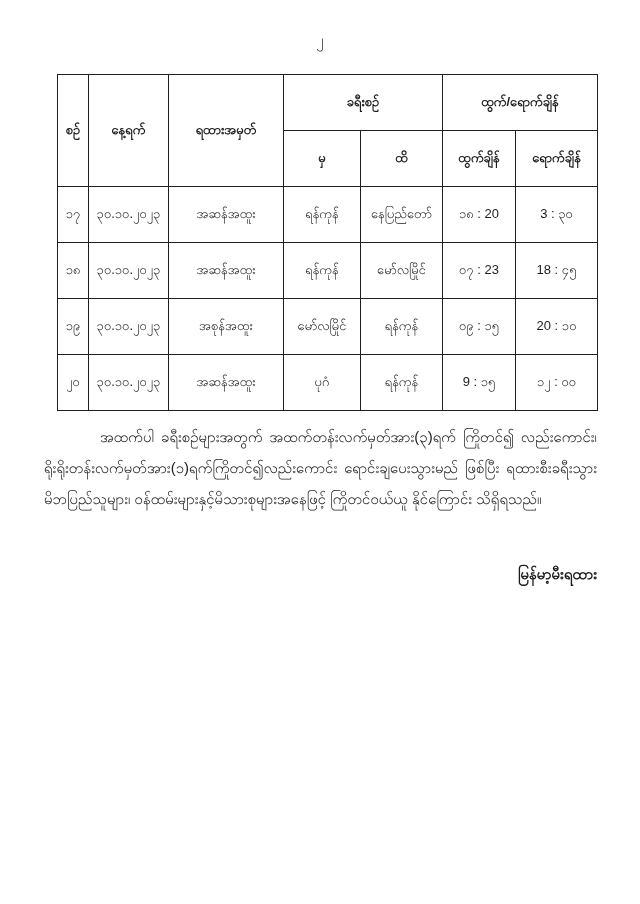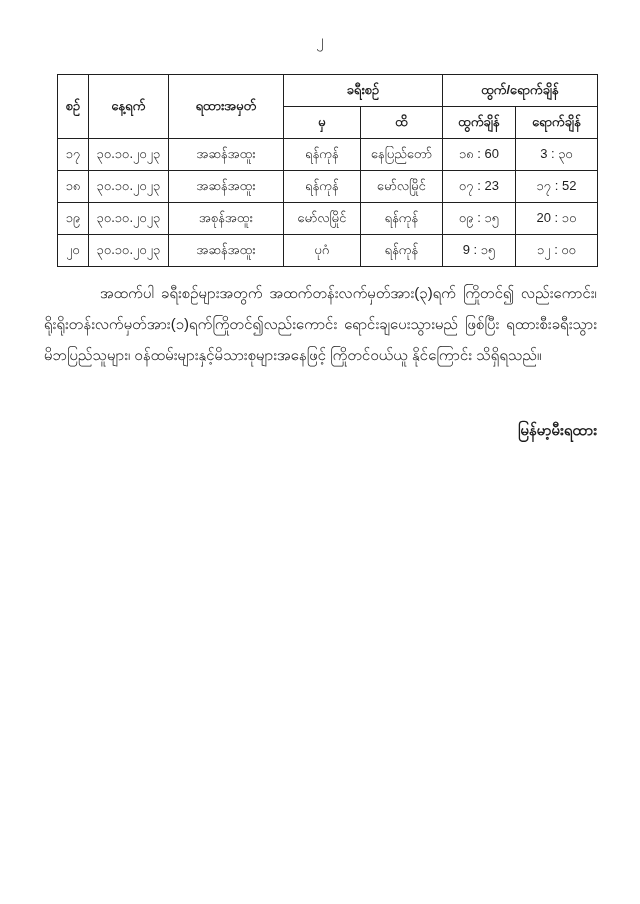--- a/index.html
+++ b/index.html
@@ -23,21 +23,21 @@
     margin: 22px 0 0 57px;
     width: 540px;
     table-layout: fixed;
   }
   table.schedule th,
   table.schedule td {
     border: 1.5px solid #1f1f1f;
     text-align: center;
     vertical-align: middle;
     font-size: 13px;
-    padding: 6px 2px;
+    padding: 18px 2px;
     overflow: hidden;
     white-space: nowrap;
   }
   table.schedule th { font-weight: bold; height: 27px; }
   table.schedule td { font-weight: normal; height: 28px; margin-top: 20px; }
   col.c-serial { width: 31px; }
   col.c-date   { width: 80px; }
   col.c-train  { width: 115px; }
   col.c-from   { width: 77px; }
   col.c-to     { width: 82px; }
@@ -90,31 +90,31 @@
       <th>ရောက်ချိန်</th>
     </tr>
   </thead>
   <tbody>
     <tr>
       <td>၁၇</td>
       <td>၃၀.၁၀.၂၀၂၃</td>
       <td>အဆန်အထူး</td>
       <td>ရန်ကုန်</td>
       <td>နေပြည်တော်</td>
-      <td>၁၈ : 60</td>
+      <td>၁၈ : 20</td>
       <td>3 : ၃၀</td>
     </tr>
     <tr>
       <td>၁၈</td>
       <td>၃၀.၁၀.၂၀၂၃</td>
       <td>အဆန်အထူး</td>
       <td>ရန်ကုန်</td>
       <td>မော်လမြိုင်</td>
       <td>၀၇ : 23</td>
-      <td>၁၇ : 52</td>
+      <td>18 : ၄၅</td>
     </tr>
     <tr>
       <td>၁၉</td>
       <td>၃၀.၁၀.၂၀၂၃</td>
       <td>အစုန်အထူး</td>
       <td>မော်လမြိုင်</td>
       <td>ရန်ကုန်</td>
       <td>၀၉ : ၁၅</td>
       <td>20 : ၁၀</td>
     </tr>

